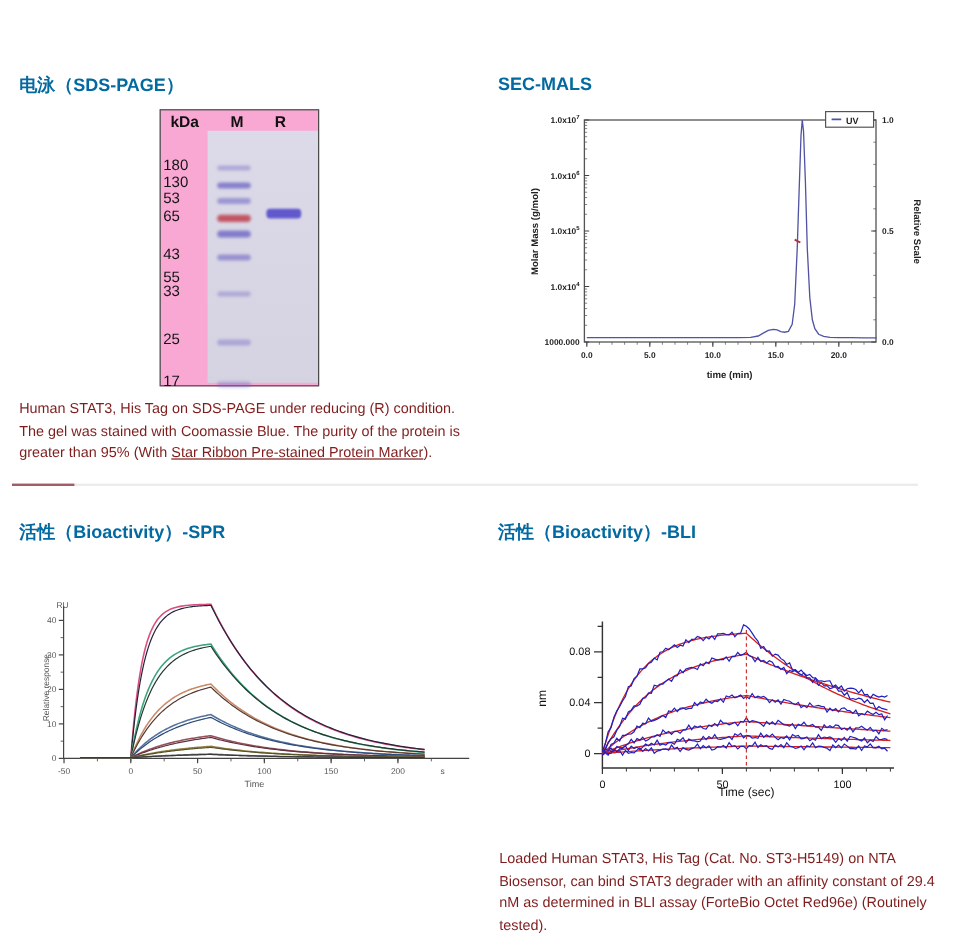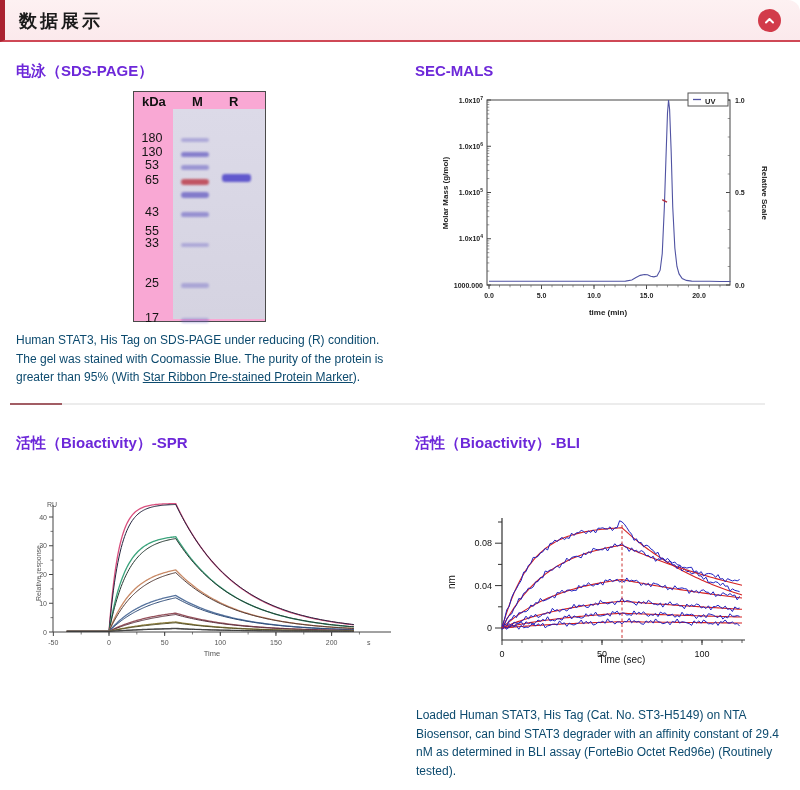--- a/index.html
+++ b/index.html
@@ -5,47 +5,39 @@
 *{margin:0;padding:0;box-sizing:border-box}
 html,body{width:800px;height:790px;background:#fff}
 body{font-family:"Liberation Sans",sans-serif;position:relative;overflow:hidden}
 .page{position:absolute;inset:0}
 .panel-header{position:absolute;left:0;top:0;width:800px;height:42px;
   background:linear-gradient(180deg,#fdf1f2,#fbe9ec);
   border-left:5px solid #a92230;border-bottom:2px solid #cf4856;border-top-right-radius:12px}
 .panel-header h2{position:absolute;left:14px;top:9px;font-size:18px;letter-spacing:3px;color:#1b1b1b;font-weight:bold}
 .collapse-btn{position:absolute;right:19px;top:9px;width:23px;height:23px;border-radius:50%;
   background:#d23b4a;display:flex;align-items:center;justify-content:center;cursor:pointer}
-.sec-title{position:absolute;font-size:15px;font-weight:bold;color:#6d28d9;white-space:nowrap}
-.caption{position:absolute;font-size:12px;line-height:1.55;color:#0c4a6e}
+.sec-title{position:absolute;font-size:15px;font-weight:bold;color:#0369a1;white-space:nowrap}
+.caption{position:absolute;font-size:12px;line-height:1.55;color:#7f1d1d}
 .caption .u{text-decoration:underline;cursor:pointer}
 .divider{position:absolute;left:10px;top:403px;width:755px;height:2px;background:#ececec}
 .divider::before{content:"";position:absolute;left:0;top:0;width:52px;height:2px;background:#a25d64}
 .gel-figure{position:absolute;left:133px;top:91px;width:133px;height:231px;background:#f9a8d4;border:1px solid #4a4a4a}
 .gel-rect{position:absolute;left:39px;top:17px;width:92px;height:210px;background:linear-gradient(180deg,#dcdae8,#d5d3e1)}
 .gh{position:absolute;top:2px;font-weight:600;font-size:13px;color:#111}
-.kda{position:absolute;left:2px;width:32px;text-align:center;font-size:12.5px;font-weight:500;color:#141414}
+.kda{position:absolute;left:2px;width:32px;text-align:left;font-size:12.5px;font-weight:500;color:#141414}
 .band{position:absolute;left:8px;width:28px;border-radius:3px;filter:blur(1.2px)}
 .band.sample{left:49px;width:29px;filter:blur(1px)}
 .chart{position:absolute}
 svg text{font-family:"Liberation Sans",sans-serif}
 </style>
 </head>
 <body>
 
 <div class="page">
 
-  <header class="panel-header">
-    <h2>数据展示</h2>
-    <div class="collapse-btn">
-      <svg width="13" height="13" viewBox="0 0 13 13">
-        <path d="M3 8.5 L6.5 5 L10 8.5" stroke="#fff" stroke-width="2" fill="none" stroke-linecap="round" stroke-linejoin="round"></path>
-      </svg>
-    </div>
-  </header>
 
   <h3 class="sec-title" style="left:16px;top:62px">电泳（SDS-PAGE）</h3>
   <h3 class="sec-title" style="left:415px;top:62px">SEC-MALS</h3>
 
   <div class="gel-figure">
     <span class="gh" style="left:8px">kDa</span>
     <span class="gh" style="left:58px">M</span>
     <span class="gh" style="left:95px">R</span>
     <div class="gel-rect">
         <div class="band" style="top: 29px; height: 4px; opacity: 0.42; background: rgb(111, 103, 197);"></div>

